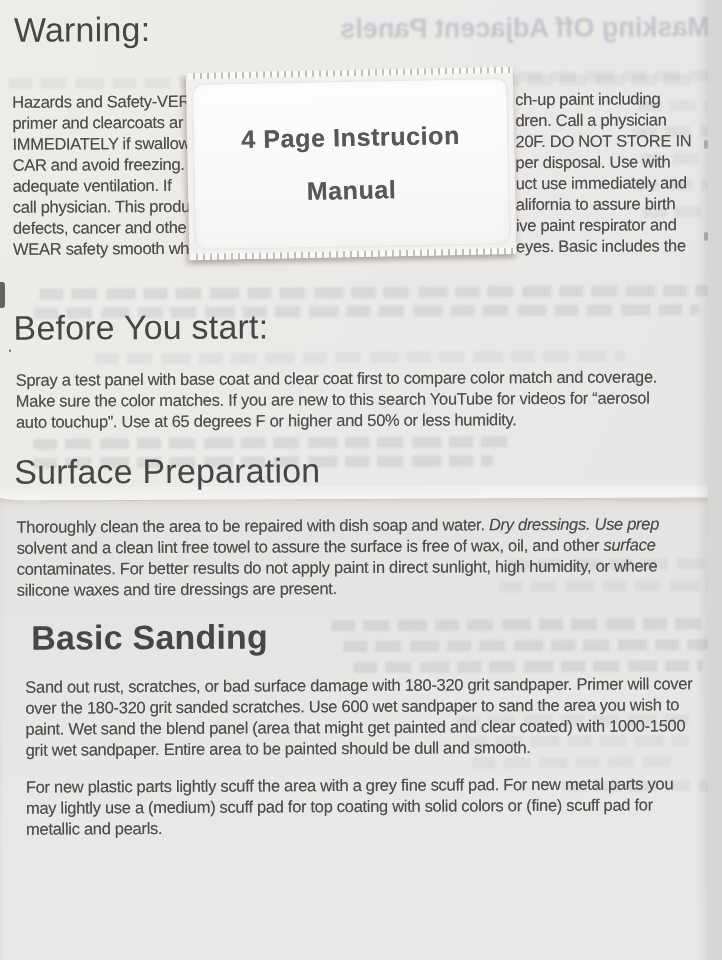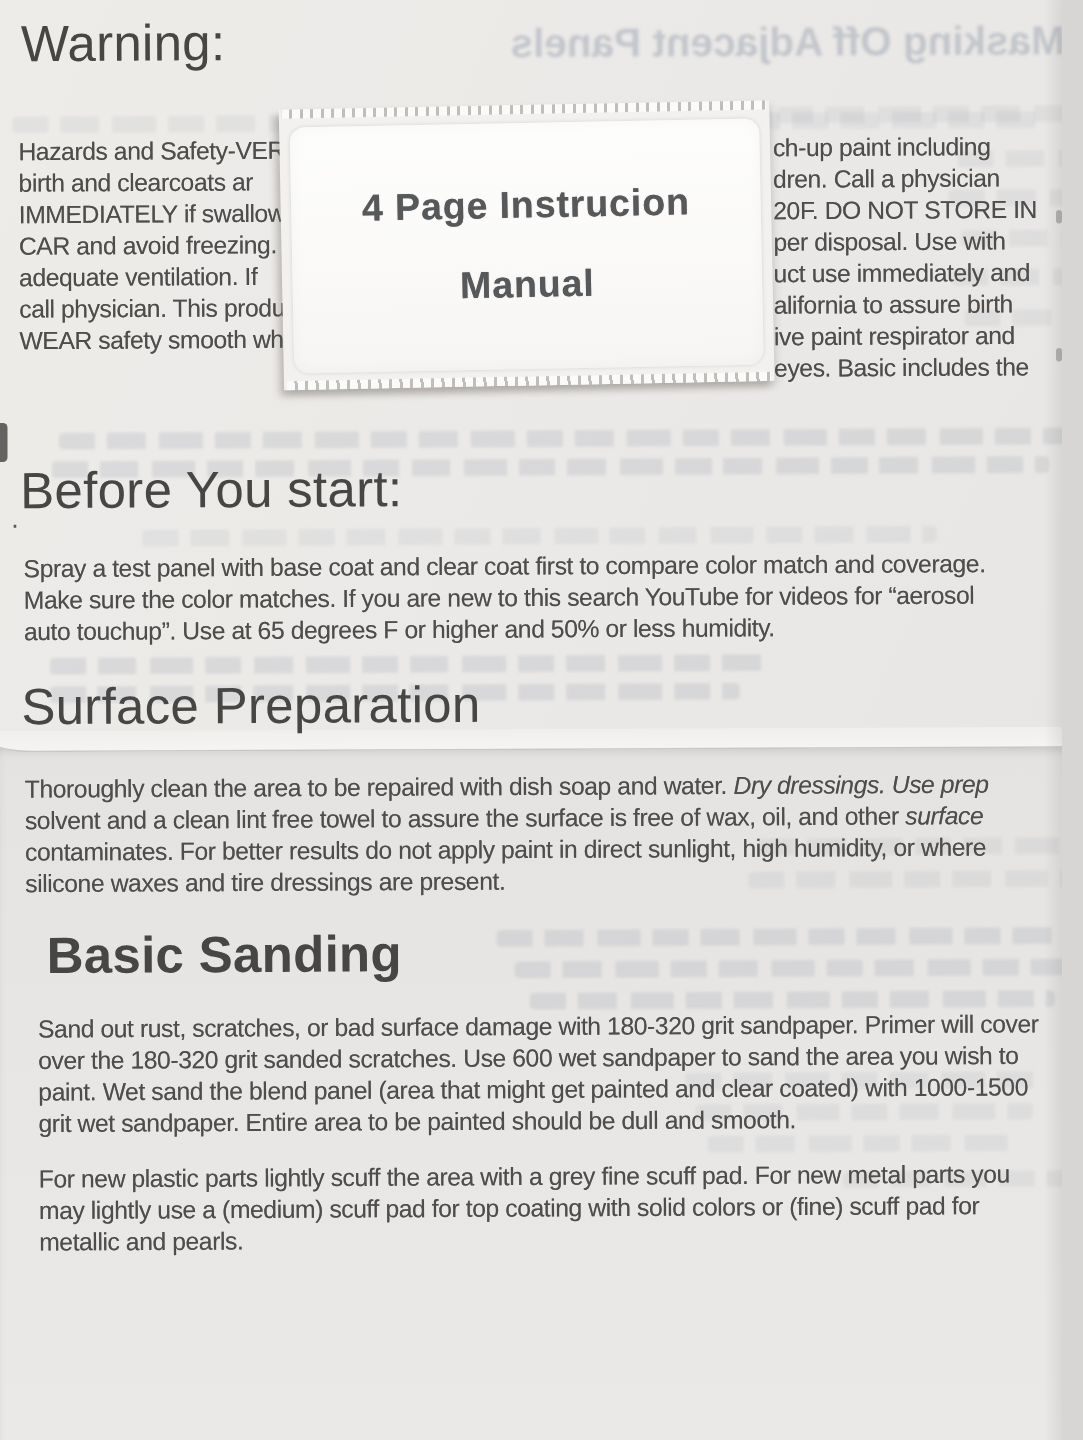--- a/index.html
+++ b/index.html
@@ -100,25 +100,26 @@
     <div class="brow" style="left:352px;top:662px;width:350px;"></div>
     <div class="brow faint" style="left:455px;top:716px;width:240px;"></div>
     <div class="brow faint" style="left:462px;top:737px;width:225px;"></div>
     <div class="brow faint" style="left:470px;top:758px;width:205px;"></div>
     <div class="brow faint" style="left:560px;top:782px;width:150px;"></div>
 
     <div class="h" style="left:16px;top:8px;">Warning:</div>
 
     <div class="para wleft">
       <div class="ln">Hazards and Safety-VERY</div>
-      <div class="ln">birth and clearcoats ar</div>
+      <div class="ln">primer and clearcoats ar</div>
       <div class="ln">IMMEDIATELY if swallow</div>
       <div class="ln">CAR and avoid freezing.</div>
       <div class="ln">adequate ventilation. If</div>
       <div class="ln">call physician. This produ</div>
+      <div class="ln">defects, cancer and othe</div>
       <div class="ln">WEAR safety smooth wh</div>
     </div>
 
     <div class="para wright">
       <div class="ln">ch-up paint including</div>
       <div class="ln">dren. Call a physician</div>
       <div class="ln">20F. DO NOT STORE IN</div>
       <div class="ln">per disposal. Use with</div>
       <div class="ln">uct use immediately and</div>
       <div class="ln">alifornia to assure birth</div>

